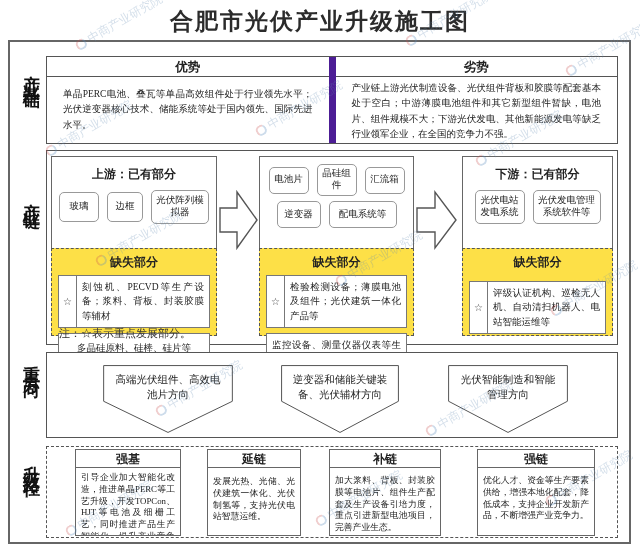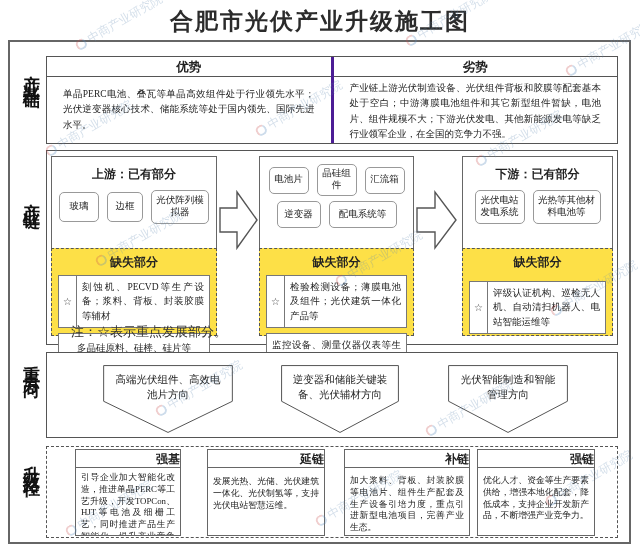--- a/index.html
+++ b/index.html
@@ -33,36 +33,36 @@
     writing-mode: vertical-rl; text-orientation: upright;
     font-family: "Liberation Sans", "DejaVu Sans", sans-serif; font-weight: bold;
     font-size: 17px; letter-spacing: 5px; color: #111; text-align: center;
   }
   
   .swot {
     position: absolute; left: 46px; top: 56px; width: 572px; height: 88px;
     border: 1px solid #555; display: flex; background: #fff;
   }
   .swot-col { flex: 1; display: flex; flex-direction: column; }
-  .swot-col + .swot-col { border-left: 3px solid #4c1d95; }
+  .swot-col + .swot-col { border-left: 7px solid #4c1d95; }
   .swot-head {
     height: 20px; line-height: 20px; text-align: center;
     font-size: 12.5px; border-bottom: 1px solid #555;
   }
   .swot-body {
     flex: 1; font-size: 9.5px; line-height: 1.62; padding: 4px 16px;
     display: flex; align-items: center; text-align: justify;
   }
   
   .chain {
     position: absolute; left: 46px; top: 150px; width: 572px; height: 195px;
     border: 1px solid #555; background: #fff;
   }
   .chain-note {
-    position: absolute; left: 24px; bottom: 3px; font-size: 13px; color: #333;
+    position: absolute; left: 12px; bottom: 3px; font-size: 11px; color: #333;
   }
   .col { position: absolute; top: 5px; }
   .exist {
     border: 1px solid #666; border-bottom: none; height: 92px; background: #fff;
   }
   .exist-title { text-align: center; font-size: 12px; margin-top: 9px; }
   .chips {
     display: flex; flex-wrap: wrap; justify-content: center; align-items: center;
     gap: 5px 8px; margin-top: 7px; padding: 0 4px;
   }
@@ -107,21 +107,21 @@
   .path-box {
     position: absolute; left: 46px; top: 446px; width: 572px; height: 92px;
     border: 1px dashed #555; background: #fff;
   }
   .pcard {
     position: absolute; top: 2px; height: 87px; border: 1px solid #666;
     background: #fff; display: flex; flex-direction: column; overflow: hidden;
   }
   .pcard-head {
     height: 18px; line-height: 18px; border-bottom: 1px solid #666;
-    text-align: right; font-size: 12px;
+    text-align: center; font-size: 12px;
   }
   .pcard-body {
     flex: 1; font-size: 8.8px; line-height: 1.34; padding: 4px 5px;
     text-align: justify; overflow: hidden;
   }
   
   .wm-layer { position: absolute; inset: 0; pointer-events: none; z-index: 30; }
   .wm {
     position: absolute; transform: rotate(-30deg);
     color: rgba(100, 140, 180, 0.28);
@@ -209,21 +209,21 @@
 
     <svg class="arrow-svg" style="left:369px;top:33px" width="42" height="72" viewBox="0 0 42 72">
       <polygon points="1,24 19,24 19,8 40,36 19,64 19,48 1,48" fill="#ffffff" stroke="#555" stroke-width="1.4"></polygon>
     </svg>
 
     <div class="col" style="left:415px;width:151px">
       <div class="exist">
         <div class="exist-title hdr-font">下游：已有部分</div>
         <div class="chips">
           <div class="chip" style="width:50px;min-height:34px">光伏电站发电系统</div>
-          <div class="chip" style="width:68px;min-height:34px">光热等其他材料电池等</div>
+          <div class="chip" style="width:68px;min-height:34px">光伏发电管理系统软件等</div>
         </div>
       </div>
       <div class="miss">
         <div class="miss-title hdr-font">缺失部分</div>
         <div class="star-box" style="margin-top:10px">
           <div class="star-cell">☆</div>
           <div class="star-text">评级认证机构、巡检无人机、自动清扫机器人、电站智能运维等</div>
         </div>
       </div>
     </div>
@@ -250,25 +250,25 @@
       </svg>
       <div class="pent-text">光伏智能制造和智能管理方向</div>
     </div>
   </div>
 
   <div class="path-box">
     <div class="pcard" style="left:28px;width:106px">
       <div class="pcard-head hdr-font">强基</div>
       <div class="pcard-body">引导企业加大智能化改造，推进单晶PERC等工艺升级，开发TOPCon、HJT等电池及细栅工艺，同时推进产品生产智能化，提升产业竞争力。</div>
     </div>
-    <div class="pcard" style="left:160px;width:118px">
+    <div class="pcard" style="left:160px;width:94px">
       <div class="pcard-head hdr-font">延链</div>
       <div class="pcard-body" style="padding-top:8px">发展光热、光储、光伏建筑一体化、光伏制氢等，支持光伏电站智慧运维。</div>
     </div>
-    <div class="pcard" style="left:297px;width:126px">
+    <div class="pcard" style="left:282px;width:112px">
       <div class="pcard-head hdr-font">补链</div>
       <div class="pcard-body" style="padding-top:7px">加大浆料、背板、封装胶膜等电池片、组件生产配套及生产设备引培力度，重点引进新型电池项目，完善产业生态。</div>
     </div>
     <div class="pcard" style="left:430px;width:118px">
       <div class="pcard-head hdr-font">强链</div>
       <div class="pcard-body" style="padding-top:7px">优化人才、资金等生产要素供给，增强本地化配套，降低成本，支持企业开发新产品，不断增强产业竞争力。</div>
     </div>
   </div>
 
   <div class="wm-layer">

